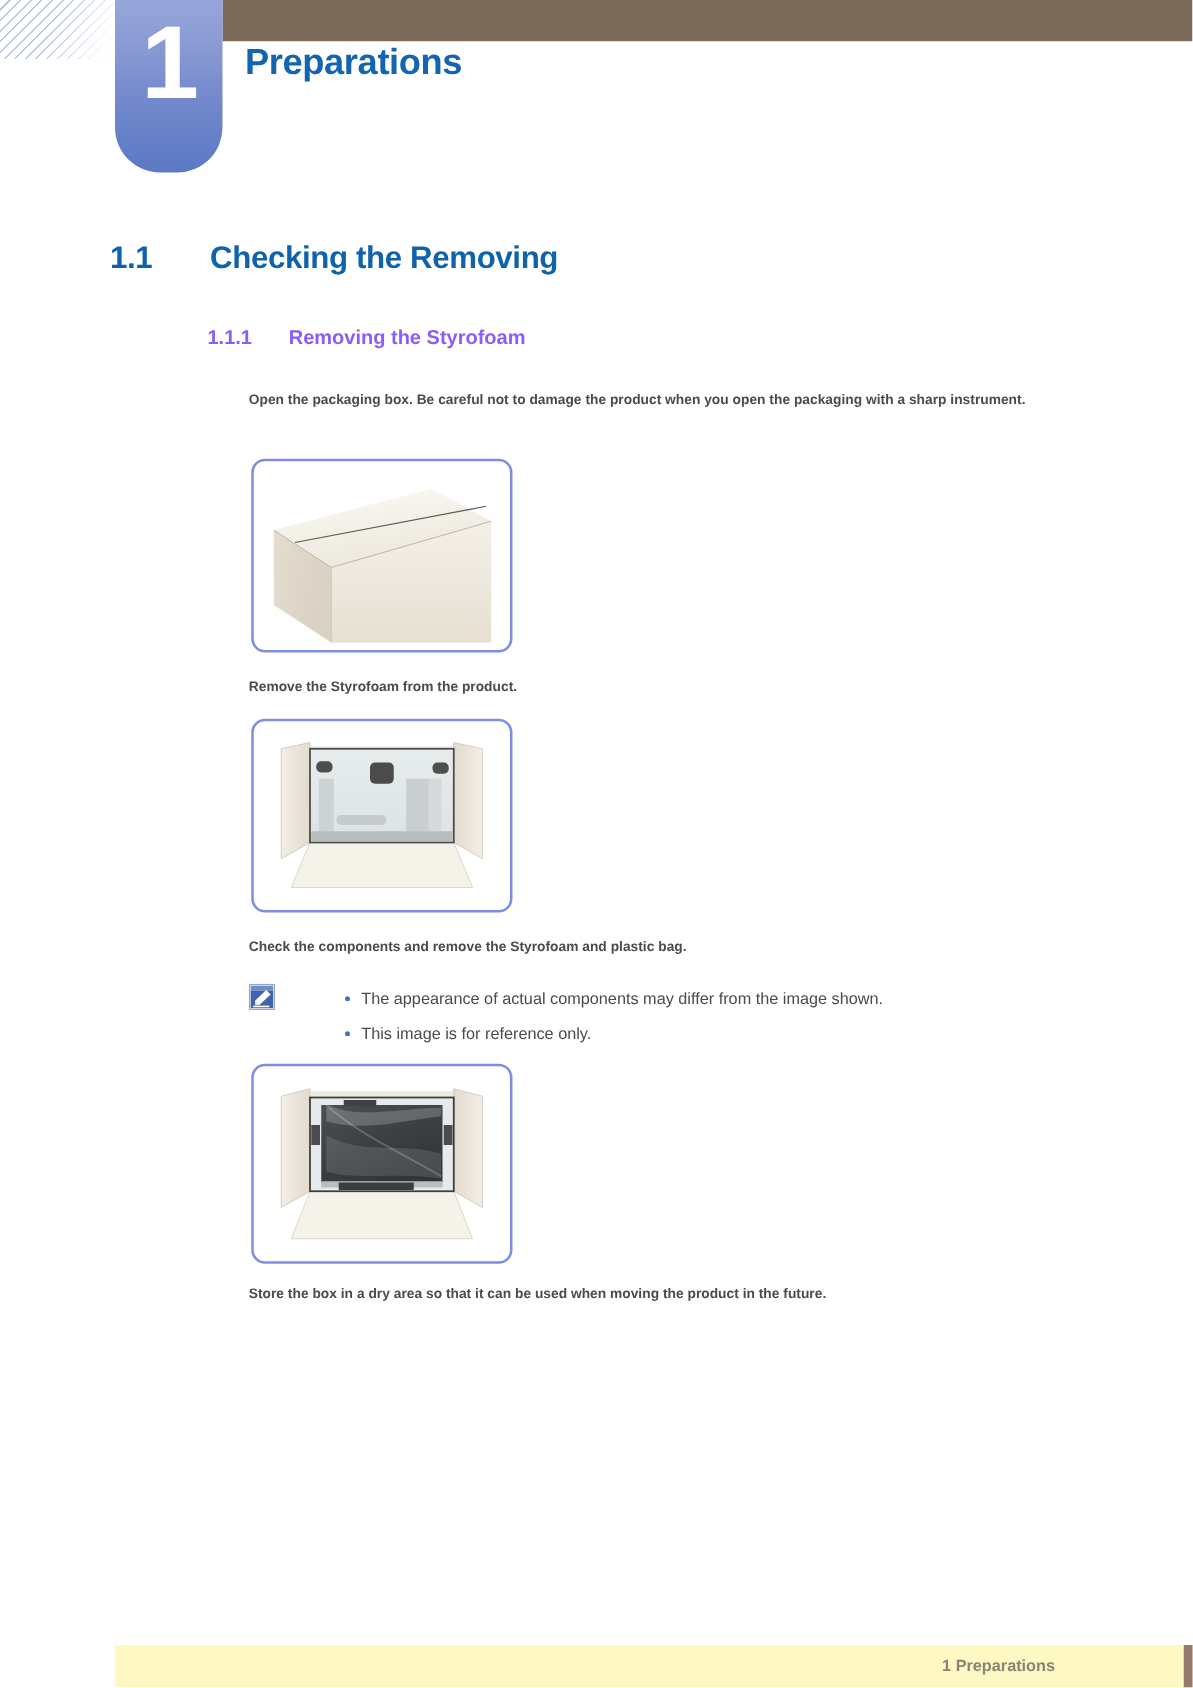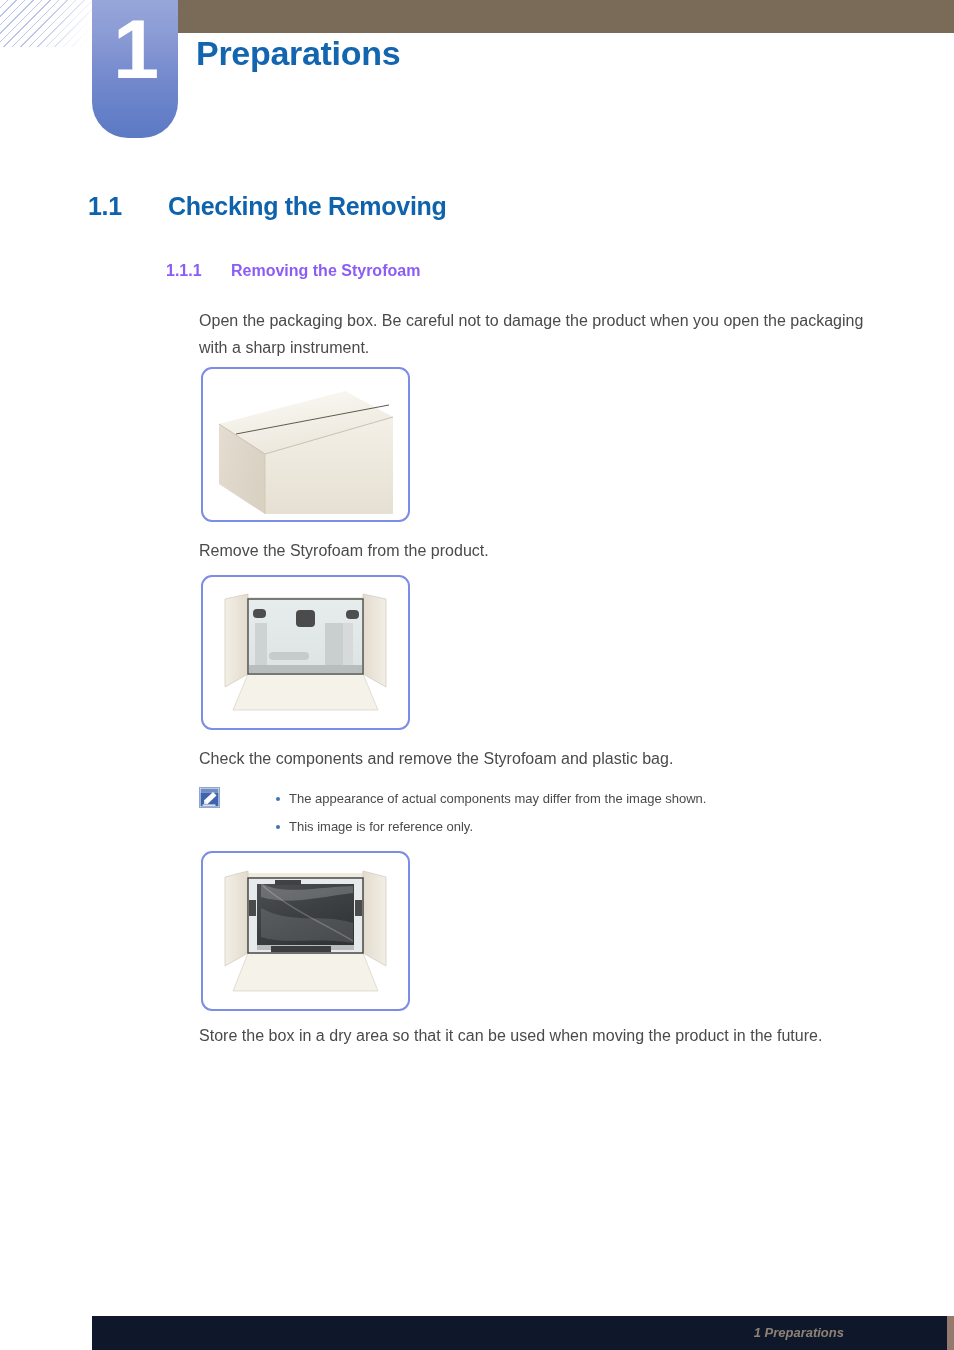--- a/index.html
+++ b/index.html
@@ -67,21 +67,21 @@
     font-weight: bold;
     line-height: 1;
     margin-top: 8px;
     letter-spacing: -2px;
     font-family: "Liberation Sans", sans-serif;
   }
   #chapter-title {
     position: absolute;
     left: 196px;
     top: 34px;
-    font-size: 34px;
+    font-size: 29px;
     font-weight: bold;
     color: #1365b0;
     letter-spacing: -0.3px;
   }
 
   
   #content {
     position: absolute;
     left: 0; top: 150px;
     width: 954px;
@@ -113,25 +113,26 @@
     justify-content: flex-end;
   }
   #subsection-number {
     width: 65px;
     display: inline-block;
   }
 
   .body-text {
     position: absolute;
     left: 199px;
-    font-size: 16px;
+    font-size: 11px;
     color: #4a4a4a;
     line-height: 27px;
     letter-spacing: 0.02px;
     width: 700px;
+    font-weight: bold;
   }
 
   .figure-box {
     position: absolute;
     left: 201px;
     width: 209px;
     height: 155px;
     border: 2px solid #7b8ee4;
     border-radius: 11px;
     background: #ffffff;
@@ -182,22 +183,21 @@
     left: 0;
     top: 1316px;
     width: 954px;
     height: 34px;
   }
   #footer-bar {
     position: absolute;
     left: 92px; top: 0;
     width: 862px;
     height: 34px;
-    background: #0f172a;
-    font-style: italic;
+    background: #fef9c3;
   }
   #footer-chapter-label {
     position: absolute;
     right: 110px;
     top: 9px;
     font-size: 13px;
     color: #8d8274;
     font-weight: bold;
   }
   #footer-page-box {

